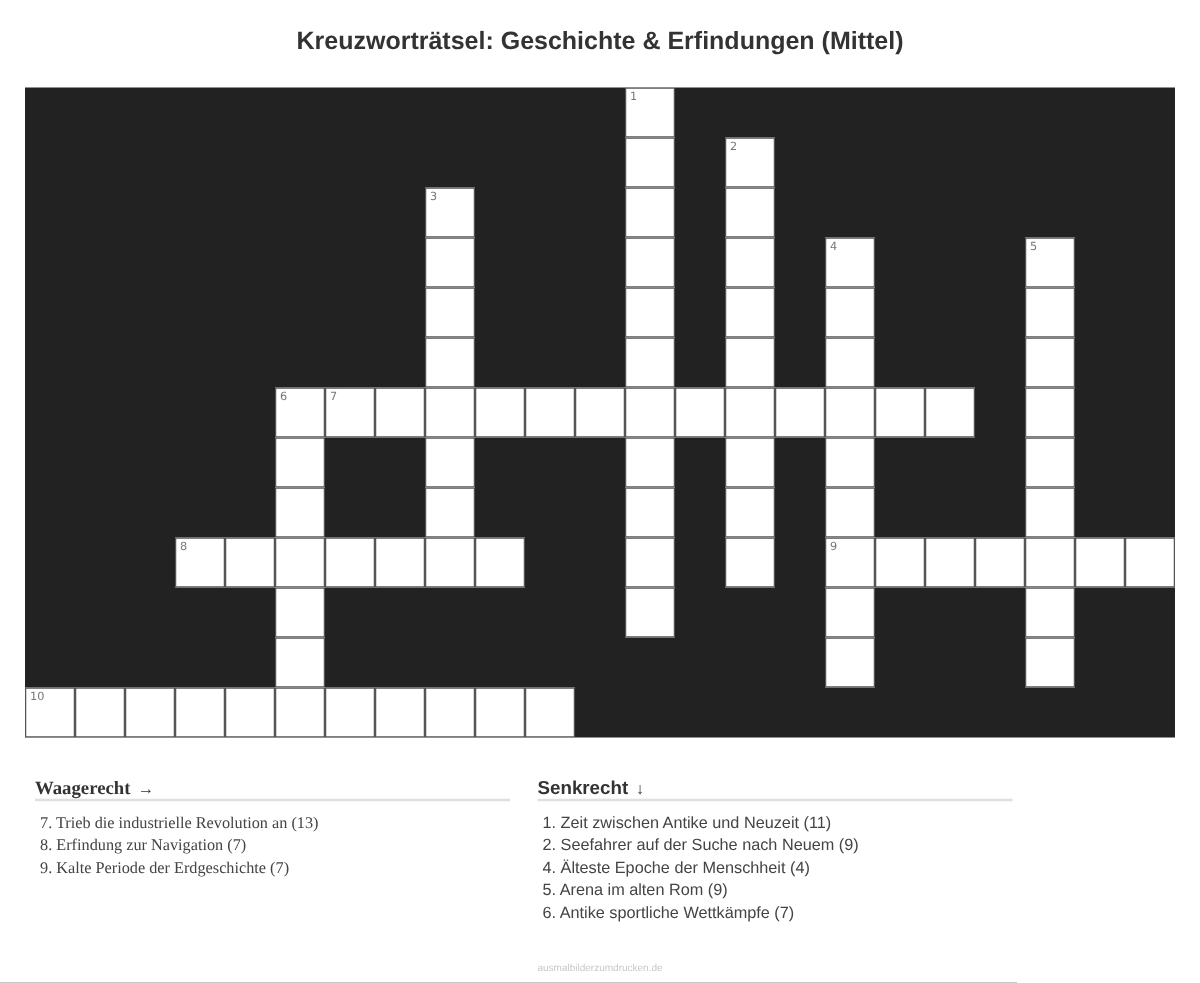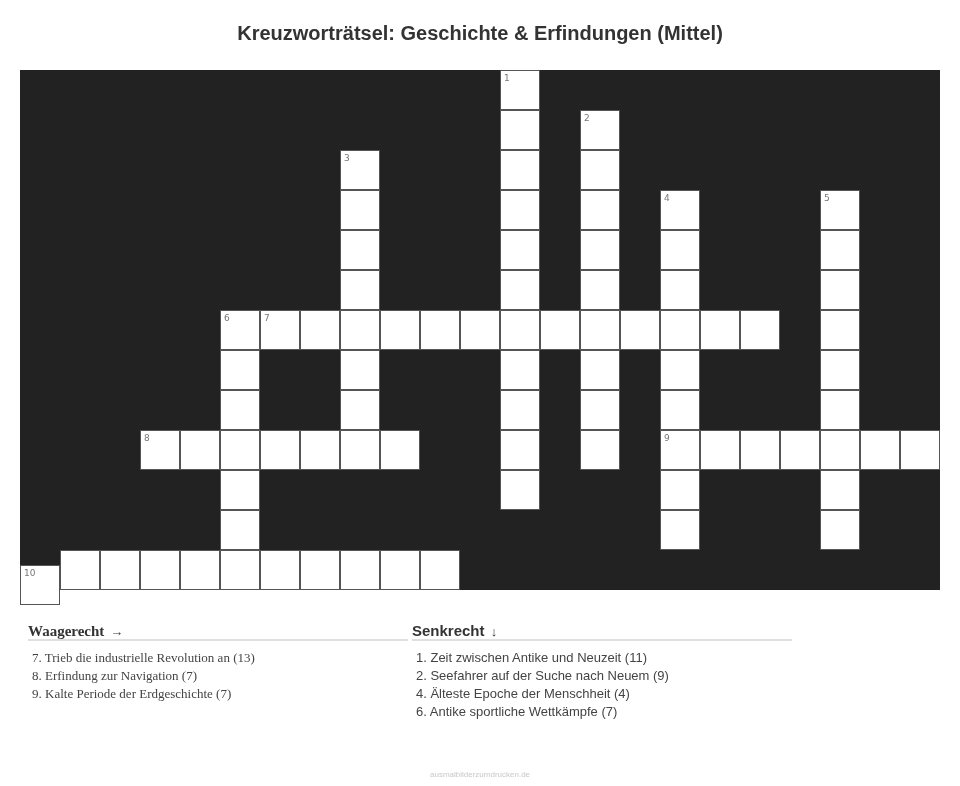--- a/index.html
+++ b/index.html
@@ -8,21 +8,21 @@
     .title { position: absolute; left: 0; top: 20px; width: 960px; text-align: center;
              font-size: 20px; font-weight: bold; color: #333; line-height: 26px; }
     .grid { position: absolute; left: 20px; top: 70px; width: 920px; height: 520px;
             background: #222222; }
     .cell { position: absolute; width: 40px; height: 40px; box-sizing: border-box;
             background: #ffffff; border: 1.5px solid #555; cursor: text; }
     .cell .num { position: absolute; left: 3px; top: 2px; font-size: 9px; color: #777;
                  font-family: "DejaVu Sans", sans-serif; line-height: 10px; }
     .clues { position: absolute; top: 621px; width: 380px; }
     .clues.across { left: 28px; font-family: Liberation Serif, serif; }
-    .clues.down { left: 412px; }
+    .clues.down { left: 430px; }
     .clues h3 { margin: 0; font-size: 15px; font-weight: bold; color: #333;
                 padding-bottom: 0; line-height: 20px; border-bottom: 2px solid #e0e0e0;
                 height: 18px; }
     .clues h3 .arrow { font-weight: normal; font-size: 13px; margin-left: 2px; }
     .clues ul { list-style: none; margin: 4px; padding: 0; margin-top: 8px; }
     .clues li { font-size: 13px; line-height: 18px; color: #444; }
     .footer { position: absolute; left: 430px; top: 770px; font-size: 8px; color: #c8c8c8; }
   </style>
 </head>
 <body>
@@ -113,21 +113,21 @@
     </div>
     <div class="cell" style="left: 160px; top: 360px;"></div>
     <div class="cell" style="left: 240px; top: 360px;"></div>
     <div class="cell" style="left: 280px; top: 360px;"></div>
     <div class="cell" style="left: 360px; top: 360px;"></div>
     <div class="cell" style="left: 680px; top: 360px;"></div>
     <div class="cell" style="left: 720px; top: 360px;"></div>
     <div class="cell" style="left: 760px; top: 360px;"></div>
     <div class="cell" style="left: 840px; top: 360px;"></div>
     <div class="cell" style="left: 880px; top: 360px;"></div>
-    <div class="cell" style="left: 0px; top: 495px;">
+    <div class="cell" style="left: 0px; top: 480px;">
       <span class="num">10</span>
     </div>
     <div class="cell" style="left: 40px; top: 480px;"></div>
     <div class="cell" style="left: 80px; top: 480px;"></div>
     <div class="cell" style="left: 120px; top: 480px;"></div>
     <div class="cell" style="left: 160px; top: 480px;"></div>
     <div class="cell" style="left: 240px; top: 480px;"></div>
     <div class="cell" style="left: 280px; top: 480px;"></div>
     <div class="cell" style="left: 320px; top: 480px;"></div>
     <div class="cell" style="left: 360px; top: 480px;"></div>
@@ -142,17 +142,18 @@
     <li>9. Kalte Periode der Erdgeschichte (7)</li>
   </ul>
 </div>
 
 <div class="clues down">
   <h3><span>Senkrecht</span> <span class="arrow">↓</span></h3>
   <ul>
     <li>1. Zeit zwischen Antike und Neuzeit (11)</li>
     <li>2. Seefahrer auf der Suche nach Neuem (9)</li>
     <li>4. Älteste Epoche der Menschheit (4)</li>
+    <li>5. Arena im alten Rom (9)</li>
     <li>6. Antike sportliche Wettkämpfe (7)</li>
   </ul>
 </div>
 
 <div class="footer">ausmalbilderzumdrucken.de</div>
 
 </body></html>

